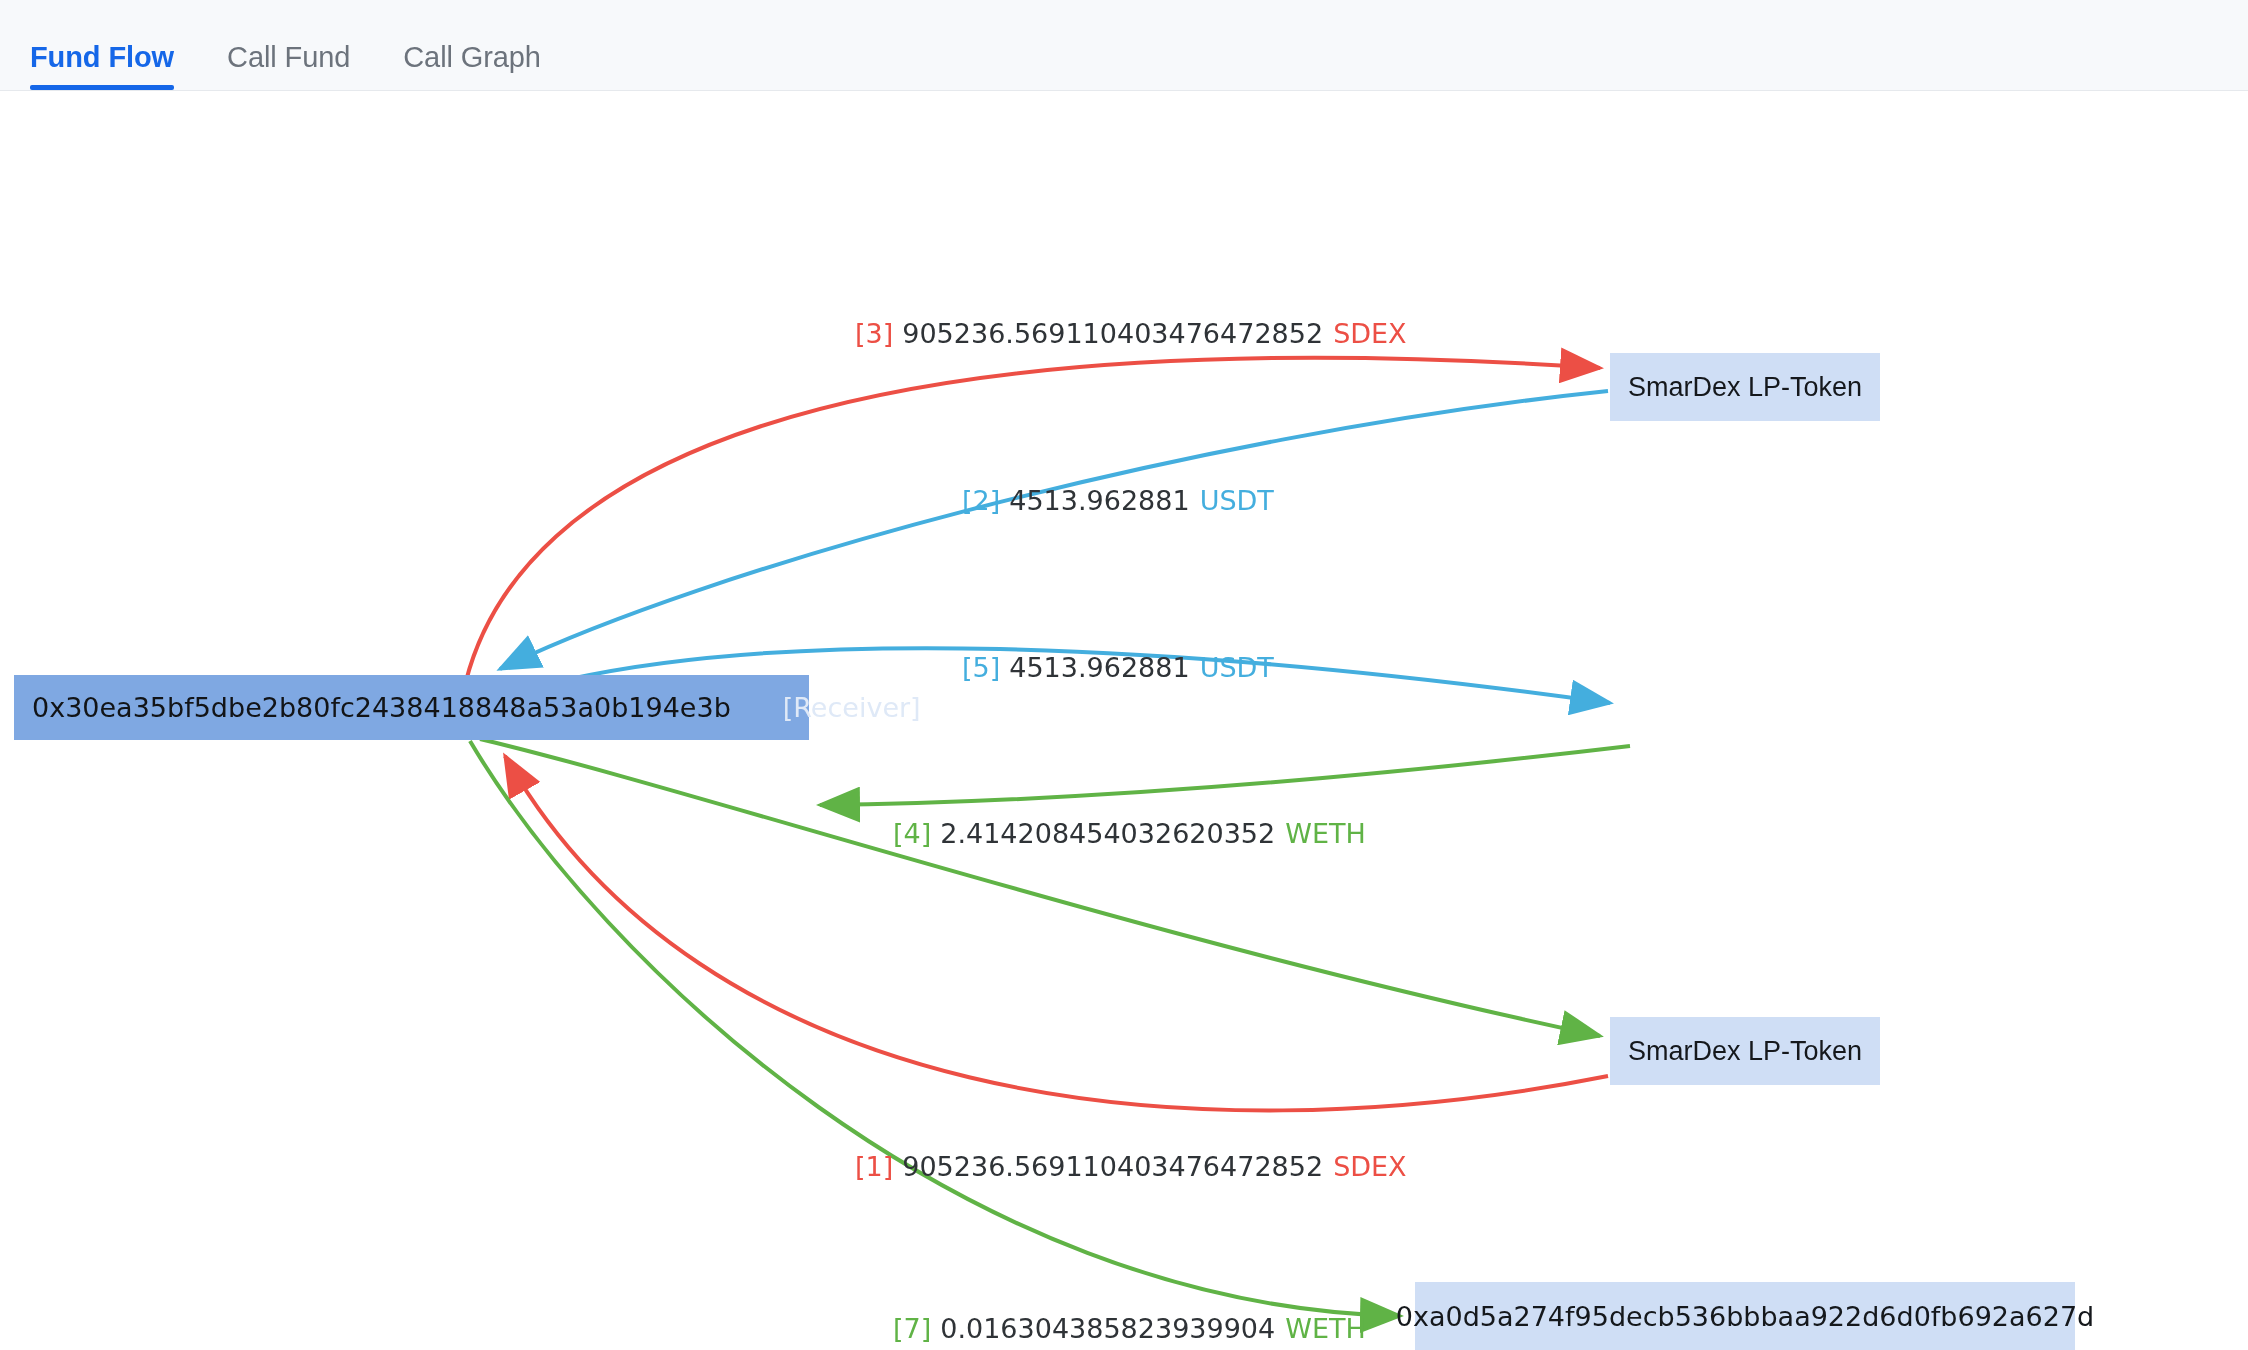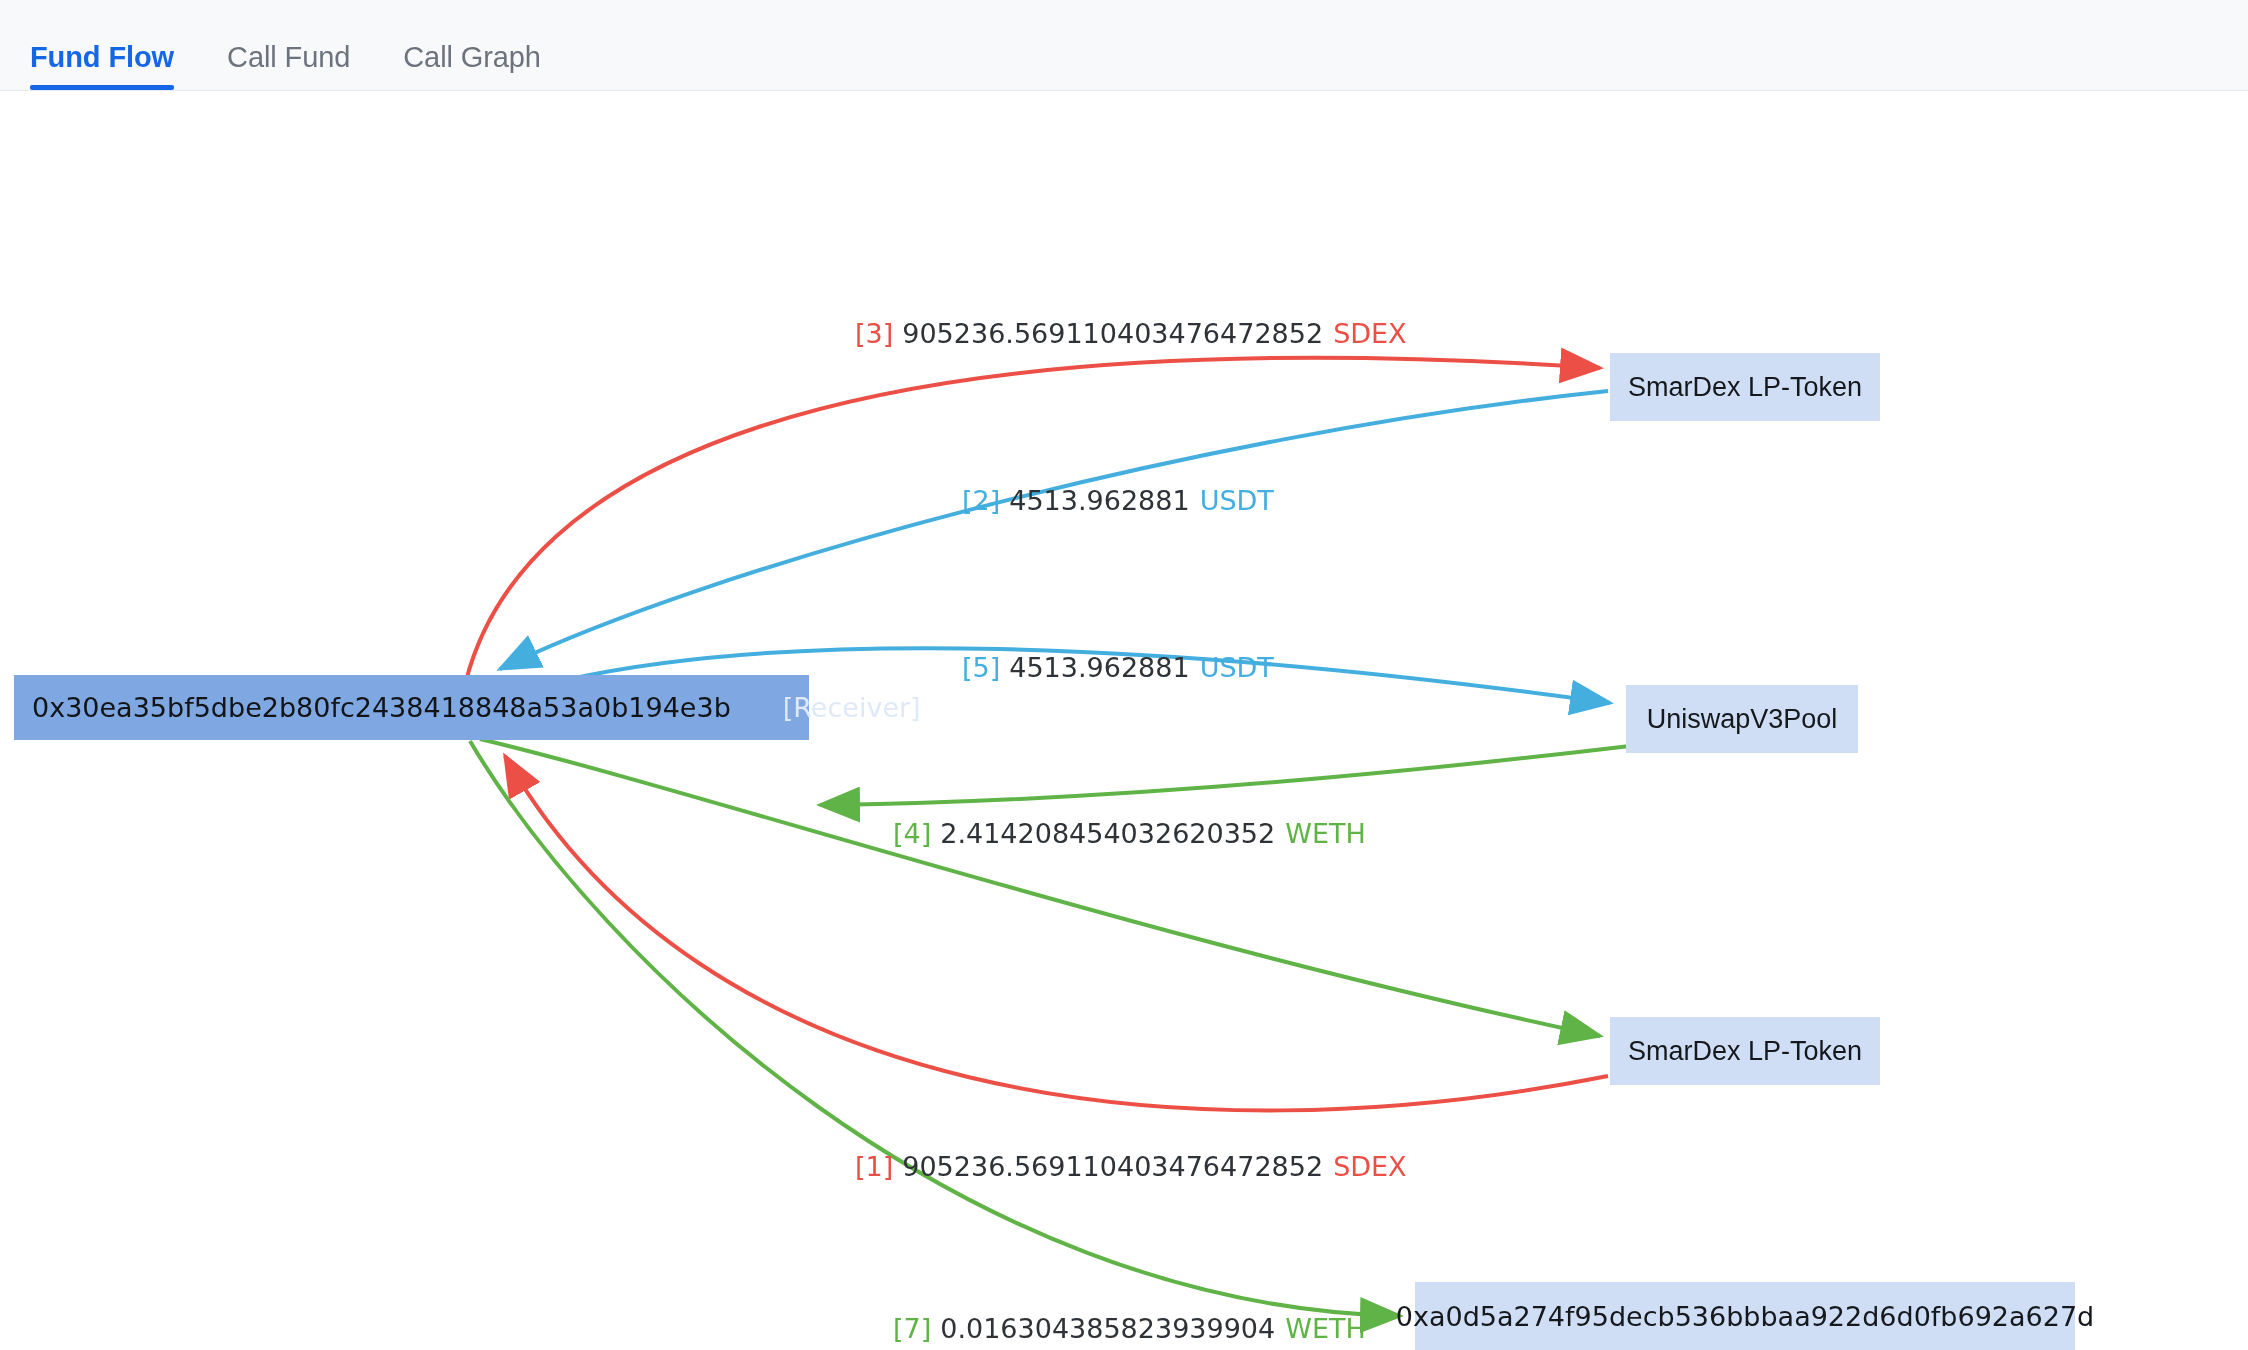--- a/index.html
+++ b/index.html
@@ -126,23 +126,20 @@
 
     <div class="node node-receiver" style="left:14px; top:584px; width:795px; height:65px;">
       <span class="addr">0x30ea35bf5dbe2b80fc2438418848a53a0b194e3b</span>
       <span class="role">[Receiver]</span>
     </div>
 
     <div class="node node-plain" style="left:1610px; top:262px; width:270px; height:68px;">
       <span>SmarDex LP-Token</span>
     </div>
 
-    <div class="node node-plain" style="left:1626px; top:594px; width:232px; height:68px;">
-      <span>UniswapV3Pool</span>
-    </div>
 
     <div class="node node-plain" style="left:1610px; top:926px; width:270px; height:68px;">
       <span>SmarDex LP-Token</span>
     </div>
 
     <div class="node node-plain mono" style="left:1415px; top:1191px; width:660px; height:68px;">
       <span>0xa0d5a274f95decb536bbbaa922d6d0fb692a627d</span>
     </div>
 
     <div class="elabel" style="left:855px; top:227px;">

